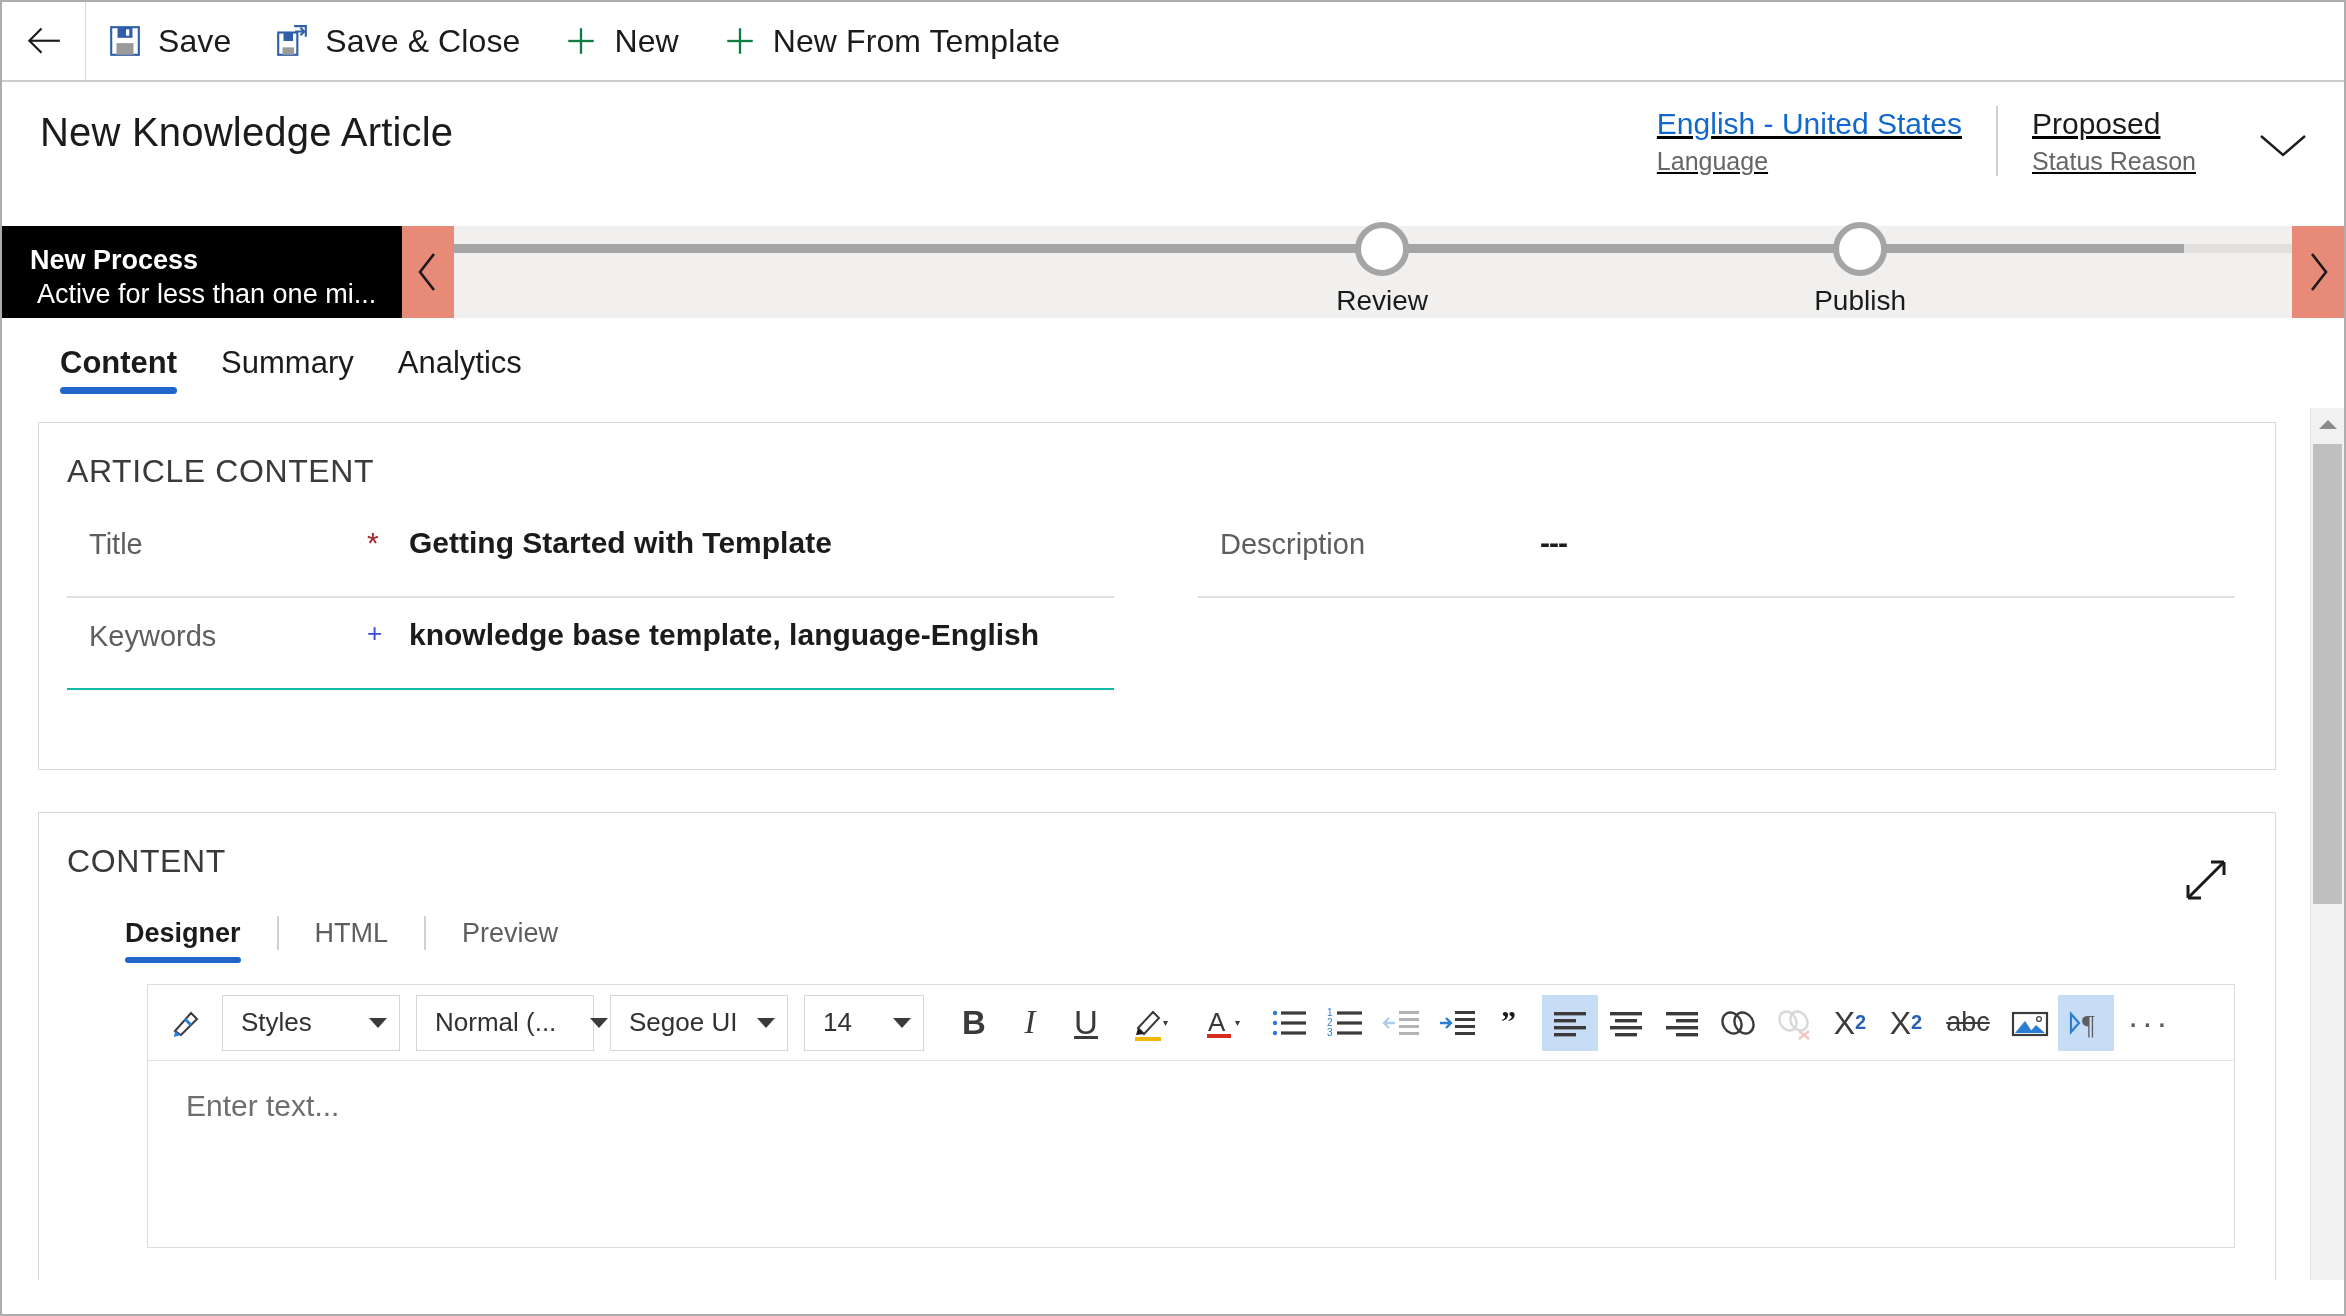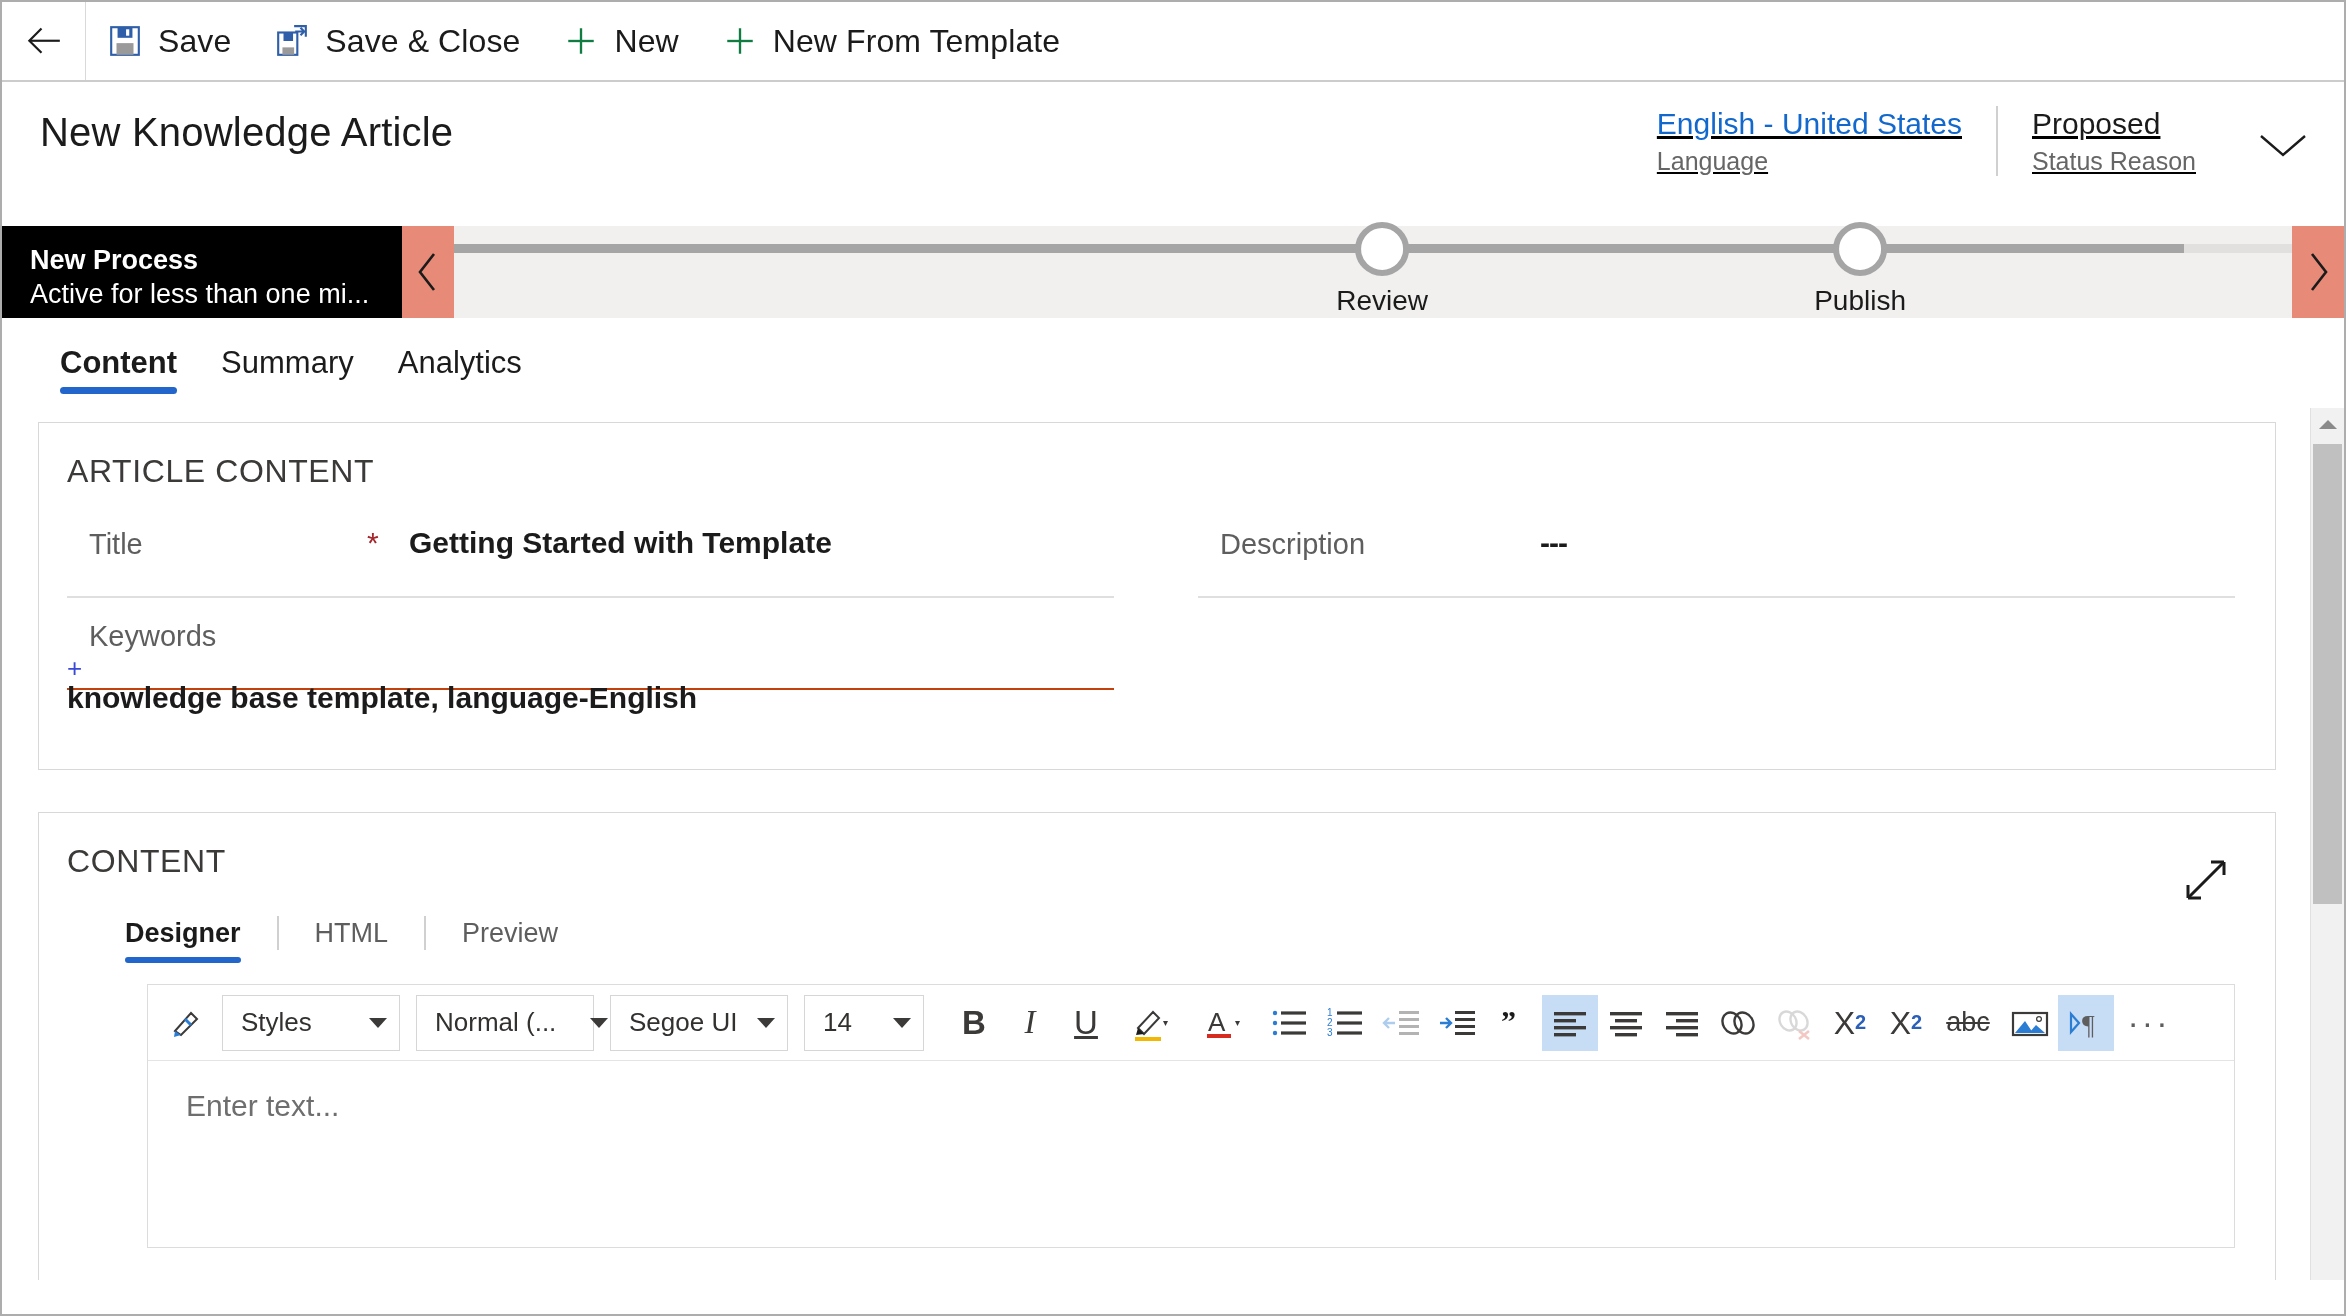--- a/index.html
+++ b/index.html
@@ -101,21 +101,21 @@
     width: 400px; height: 100%;
     background: #000000;
     color: #fff;
     padding: 12px 0 0 28px;
     display: flex; flex-direction: column;
     justify-content: center;
     cursor: pointer;
     flex: 0 0 auto;
   }
   .bpf-stage-name { font-size: 27px; font-weight: bold; line-height: 1.2; }
-  .bpf-stage-sub  { font-size: 27px; font-weight: 400; line-height: 1.25; margin-top: 2px;}
+  .bpf-stage-sub  { font-size: 27px; font-weight: 400; line-height: 1.25; margin-top: 2px; margin-left: 7px;}
   .bpf-nav {
     width: 52px; height: 100%;
     background: #e78a78;
     display: flex; align-items: center; justify-content: center;
     cursor: pointer;
     flex: 0 0 auto;
   }
   .bpf-nav.right { background: #e78a78; }
   .bpf-track {
     position: relative;
@@ -240,21 +240,21 @@
   .col { width: 50%; padding-right: 42px; }
   .col.right { padding-left: 42px; padding-right: 10px; }
   .field-row {
     display: flex;
     align-items: flex-start;
     height: 92px;
     border-bottom: 2px solid #dfdfdf;
     padding-top: 20px;
   }
   .field-row.noline { border-bottom: none; }
-  .field-row.lastline { border-bottom: 2px solid #c2410c; flex-direction: column; }
+  .field-row.lastline { border-bottom: 2px solid #14b8a6; }
   .f-label {
     width: 300px;
     font-size: 29px;
     color: #5e5e5e;
     padding-left: 22px;
     padding-top: 2px;
     flex: 0 0 auto;
   }
   .f-req {
     width: 42px; flex: 0 0 auto;

